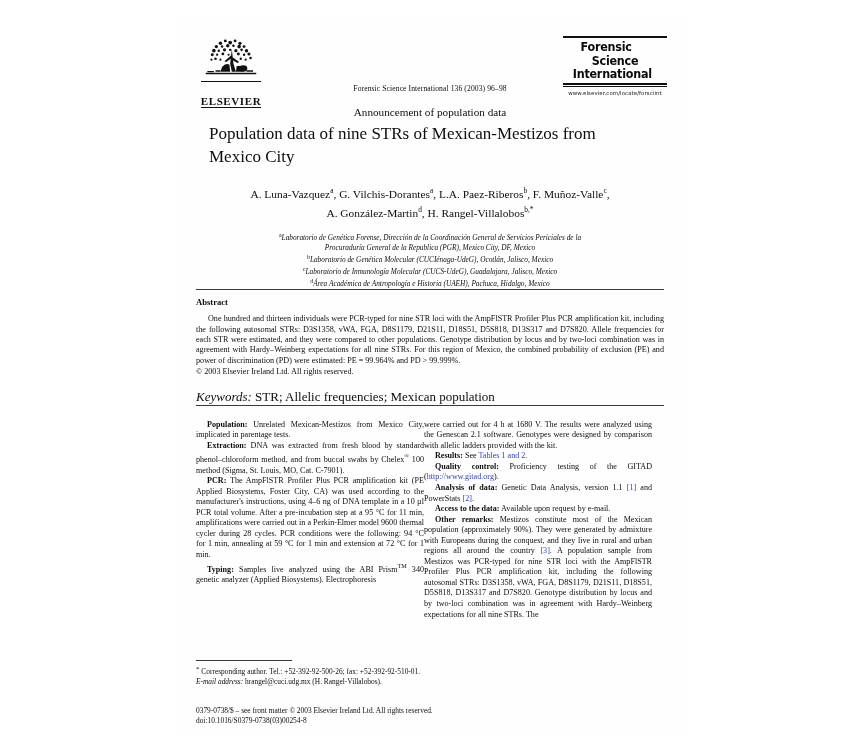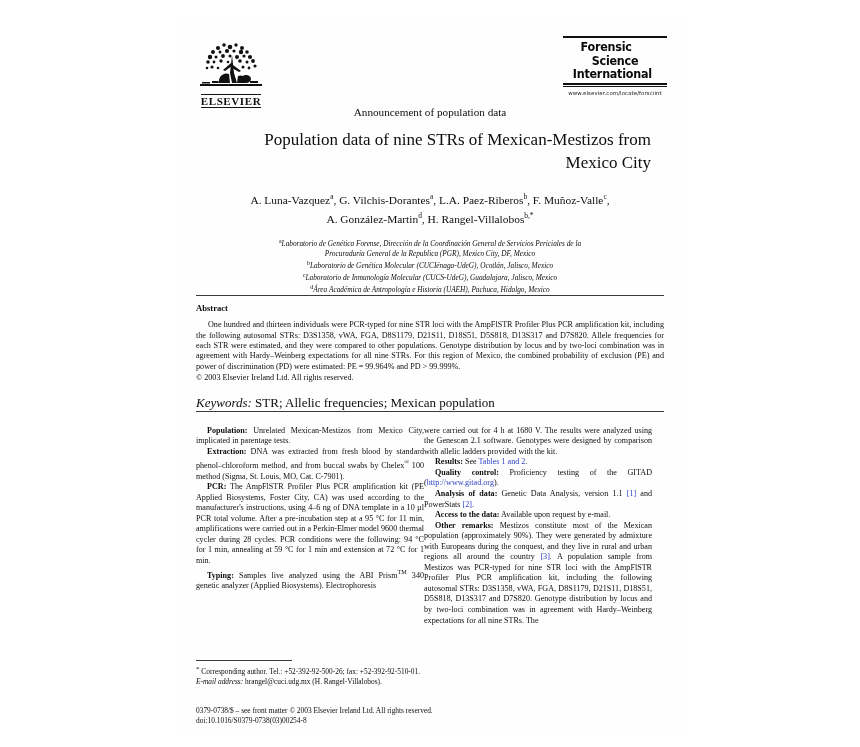--- a/index.html
+++ b/index.html
@@ -54,21 +54,21 @@
   }
   .elsevier-word {
     font-family: "Liberation Serif", serif;
     font-size: 11px;
     letter-spacing: 0.6px;
     font-weight: 700;
     color: #111;
     border-top: 1.4px solid #111;
     border-bottom: 1.4px solid #111;
     line-height: 11px;
-    padding: 1px 0 0 0;
+    padding: 14px 0 0 0;
     margin-top: 1px;
   }
   .journal-ref {
     position: absolute;
     left: 0; right: 0;
     top: 66px;
     text-align: center;
     font-size: 7.6px;
     letter-spacing: 0.1px;
   }
@@ -109,24 +109,24 @@
     white-space: nowrap;
   }
 
   
   .announcement {
     text-align: center;
     font-size: 11.2px;
     margin-top: 6px;
   }
   .title {
-    text-align: right;
+    text-align: left;
     font-size: 17px;
     line-height: 23px;
-    margin: 10px 34px 0 34px;
+    margin: 4px 34px 0 34px;
   }
   .authors {
     text-align: center;
     font-size: 11.4px;
     line-height: 16.5px;
     margin: 15px 24px 0 24px;
   }
   .authors sup { font-size: 7.4px; }
   .affils {
     text-align: center;
@@ -267,20 +267,21 @@
             <path d="M22 38 q4 -5 9 -3 l1 9 l-12 0 Z"></path>
             <path d="M40 37 q5 -2 7 3 l1 4 l-9 0 Z"></path>
             <ellipse cx="48" cy="40" rx="5" ry="4"></ellipse>
             <path d="M2 45 h62 v2 H2 Z"></path>
             <path d="M4 43 h8 v1.5 H4 Z M14 42 h6 v2 h-6 Z M52 42 h8 v2 h-8 Z"></path>
           </g>
         </svg>
         <div class="elsevier-word">ELSEVIER</div>
       </div>
 
+      <div class="journal-ref">Forensic Science International 136 (2003) 96–98</div>
 
       <div class="fsi-logo">
         <div class="fsi-box">
           <div class="ln l1">Forensic</div>
           <div class="ln l2">Science</div>
           <div class="ln l3">International</div>
         </div>
         <div class="fsi-rule"></div>
         <div class="fsi-url">www.elsevier.com/locate/forsciint</div>
       </div>

